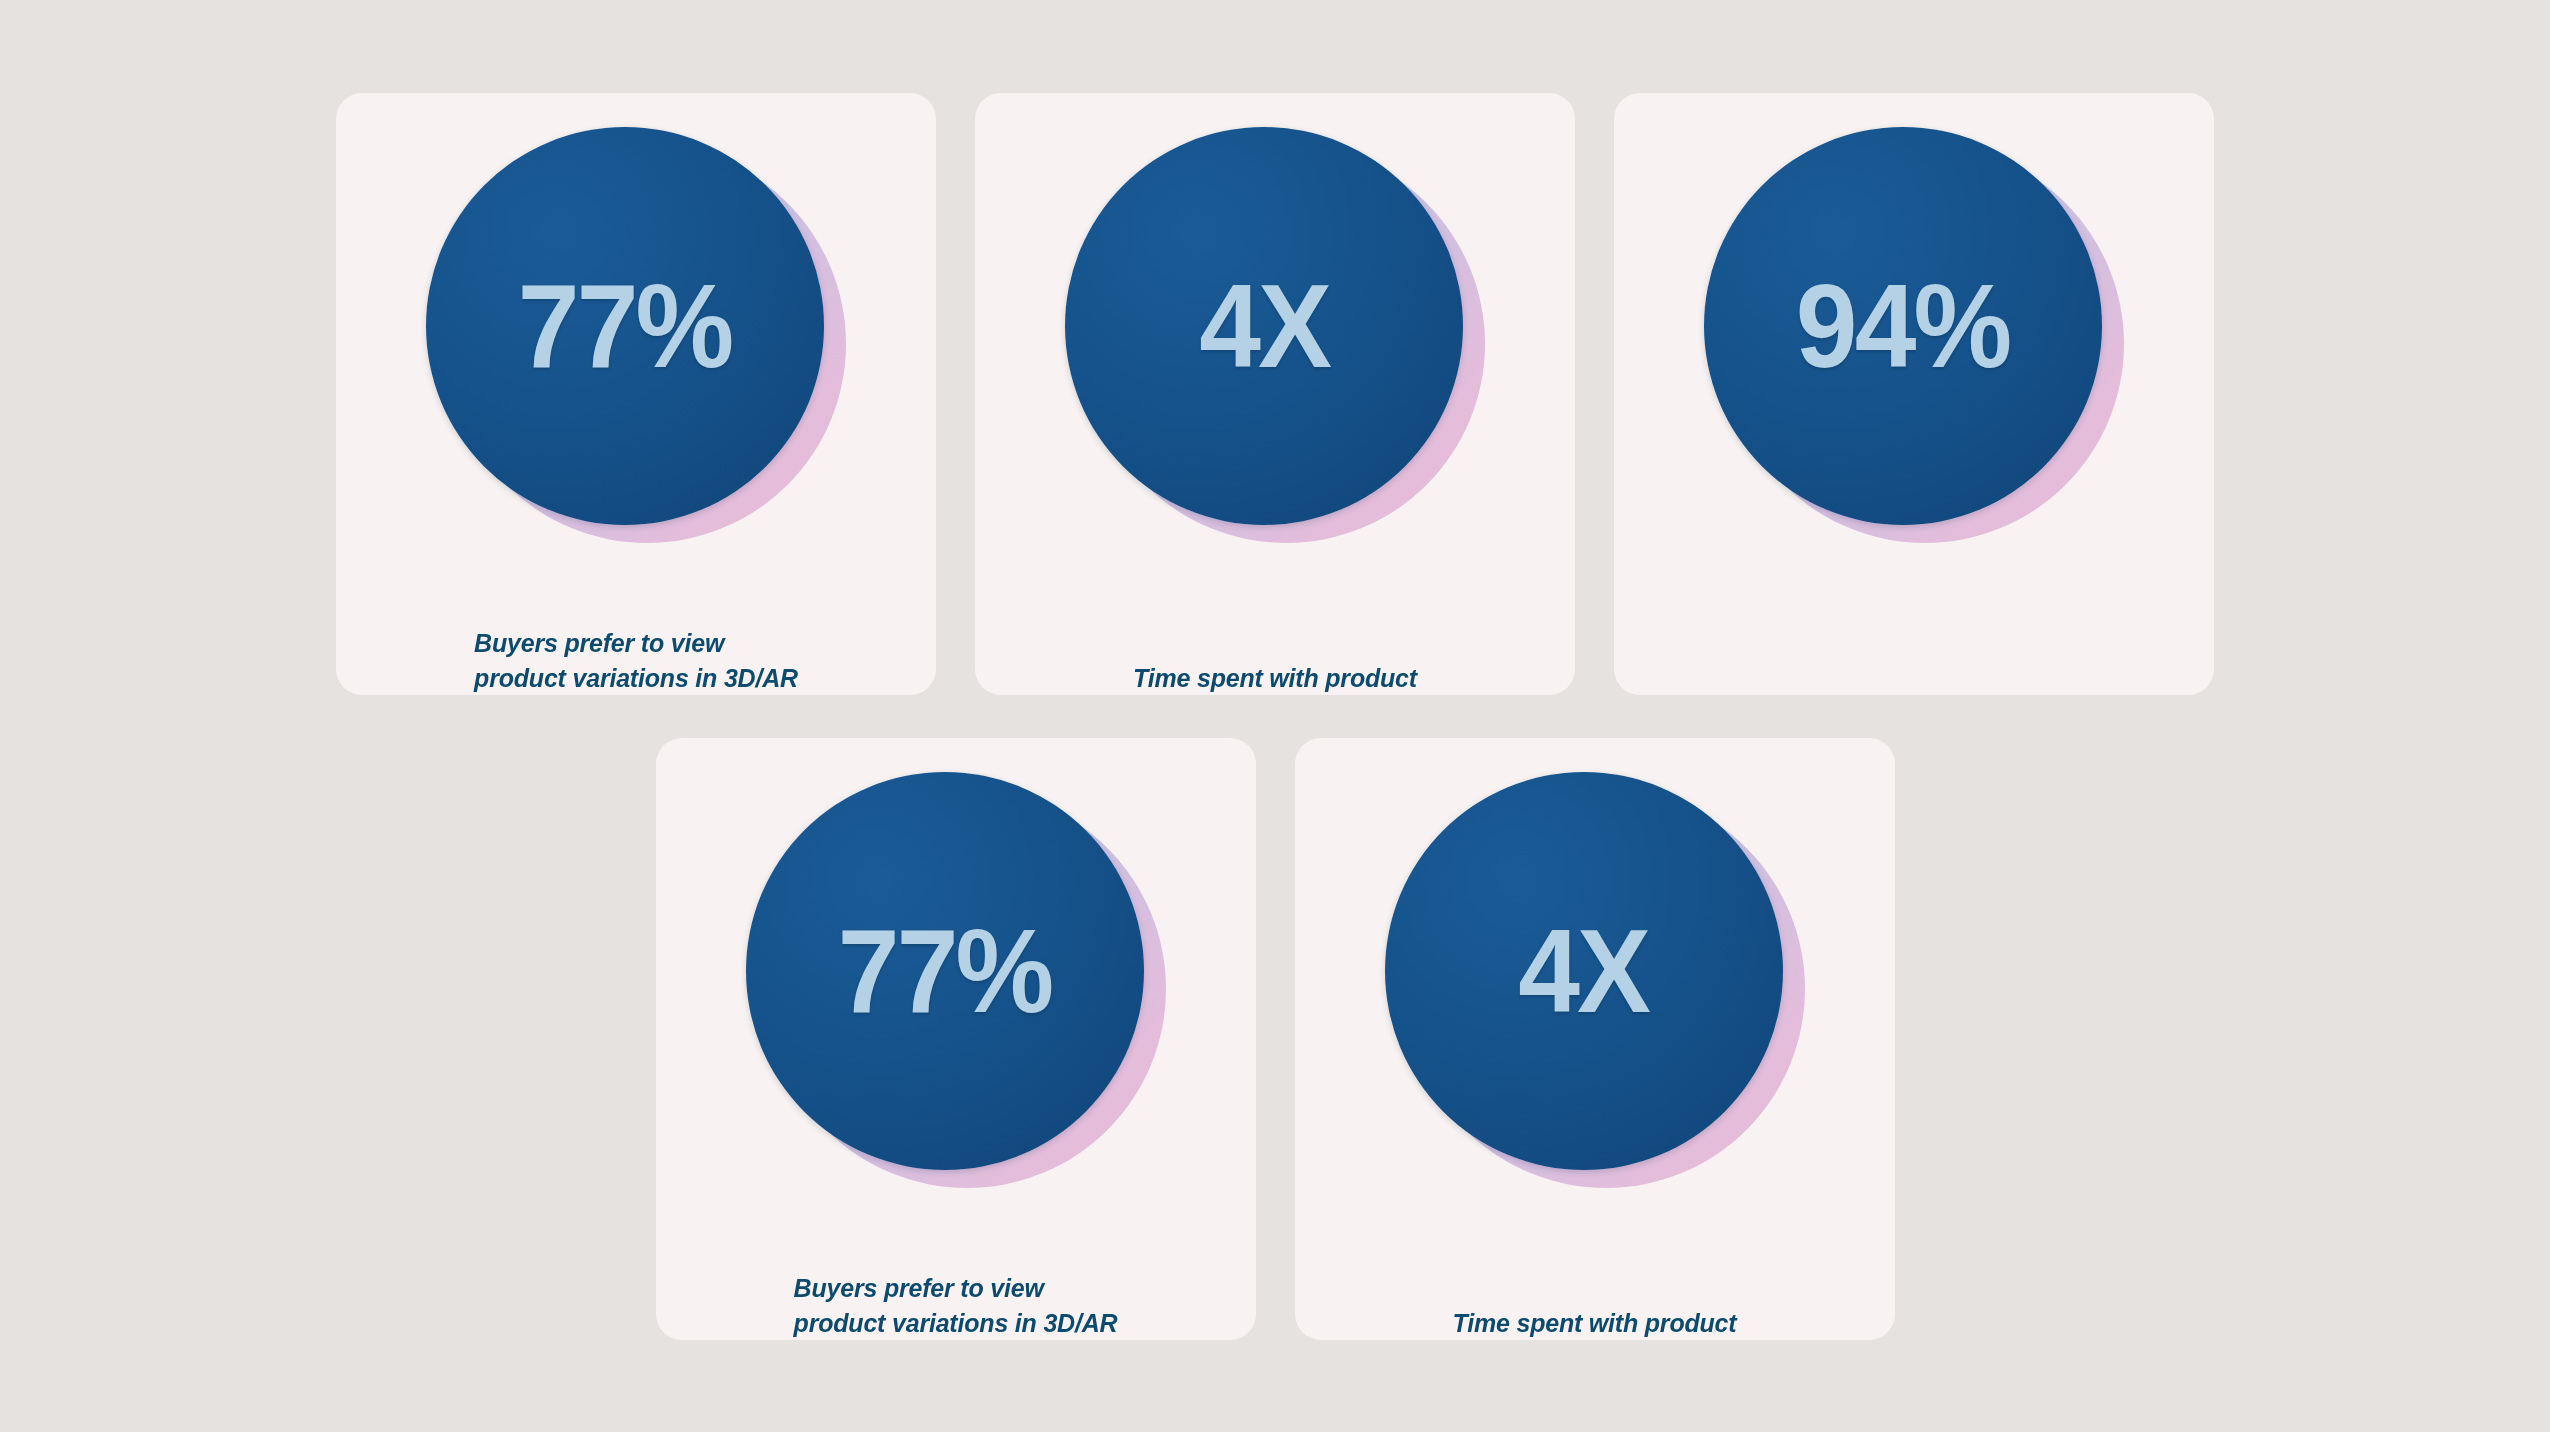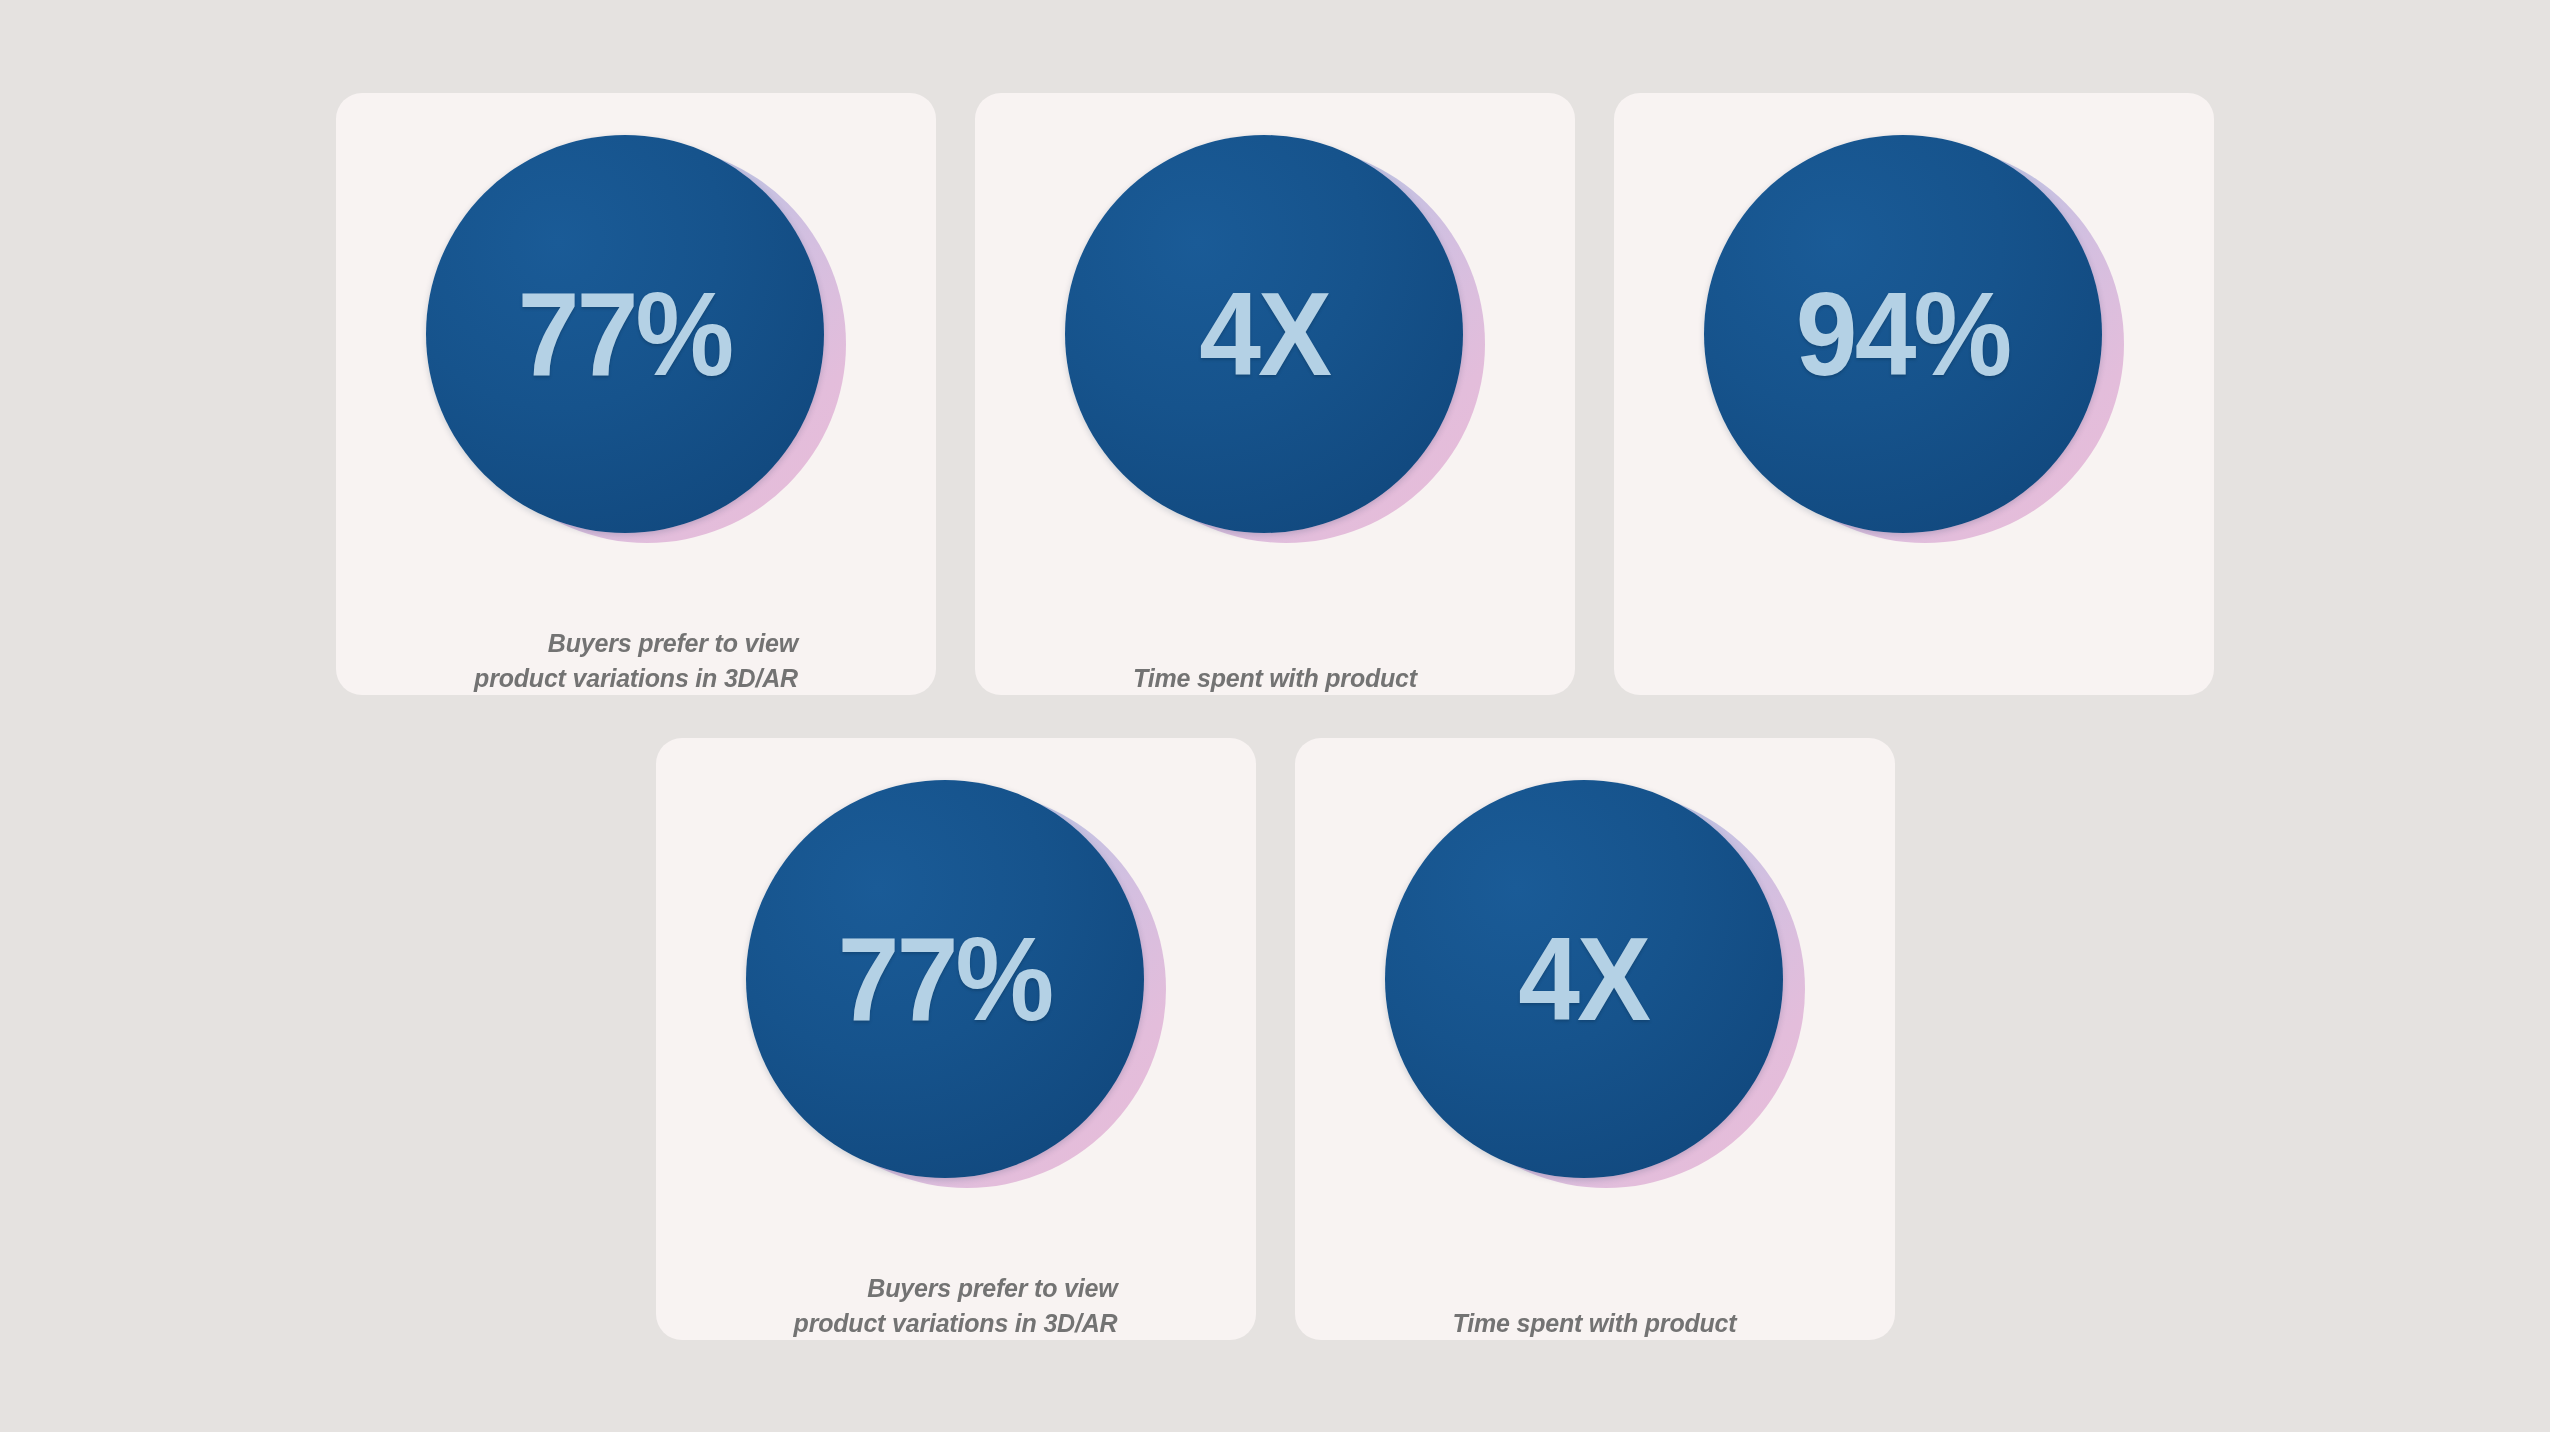--- a/index.html
+++ b/index.html
@@ -71,21 +71,21 @@
         #c0c2e2 38%,
         #d4bfe0 58%,
         #e3bddb 78%,
         #e8bcd8 100%);
   }
 
   
   .badge-core {
     position: absolute;
     left: 0px;
-    top: 12px;
+    top: 4px;
     width: 398px;
     height: 398px;
     border-radius: 50%;
     background:
       radial-gradient(circle at 33% 27%,
         #1a5b97 0%,
         #16538c 42%,
         #124a80 78%,
         #0f4373 100%);
     display: flex;
@@ -102,27 +102,27 @@
     line-height: 1;
     letter-spacing: -3px;
     transform: scaleX(0.94);
     white-space: nowrap;
     user-select: none;
     text-shadow: 0 2px 3px rgba(8,35,62,0.28);
   }
 
   
   .caption {
-    color: #737373;
+    color: #0c4a6e;
     font-family: "Liberation Sans", "DejaVu Sans", sans-serif;
     font-weight: 700;
     font-style: italic;
     font-size: 25px;
     line-height: 1.38;
-    text-align: right;
+    text-align: left;
     letter-spacing: -0.2px;
     padding: 0 28px;
     box-sizing: border-box;
     white-space: pre-line;
     margin-top: auto;
     margin-bottom: 0;
   }
 
   
   .caption-wrap {

